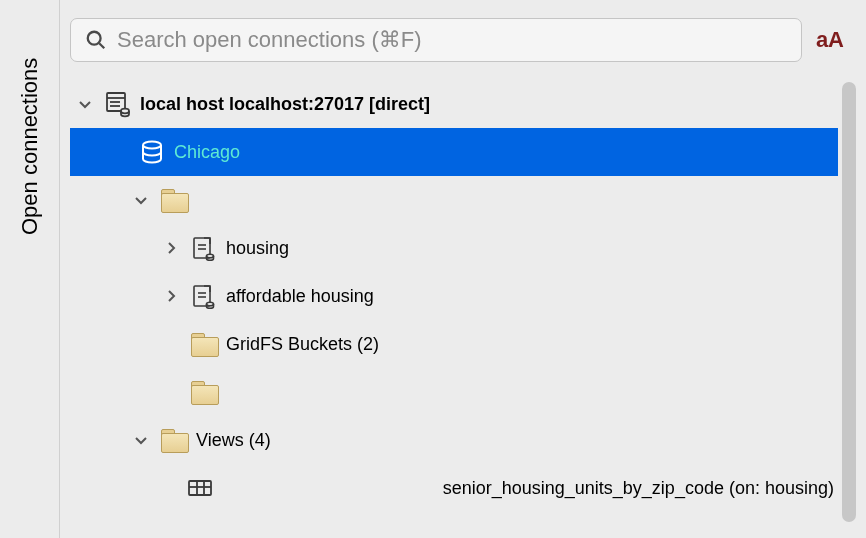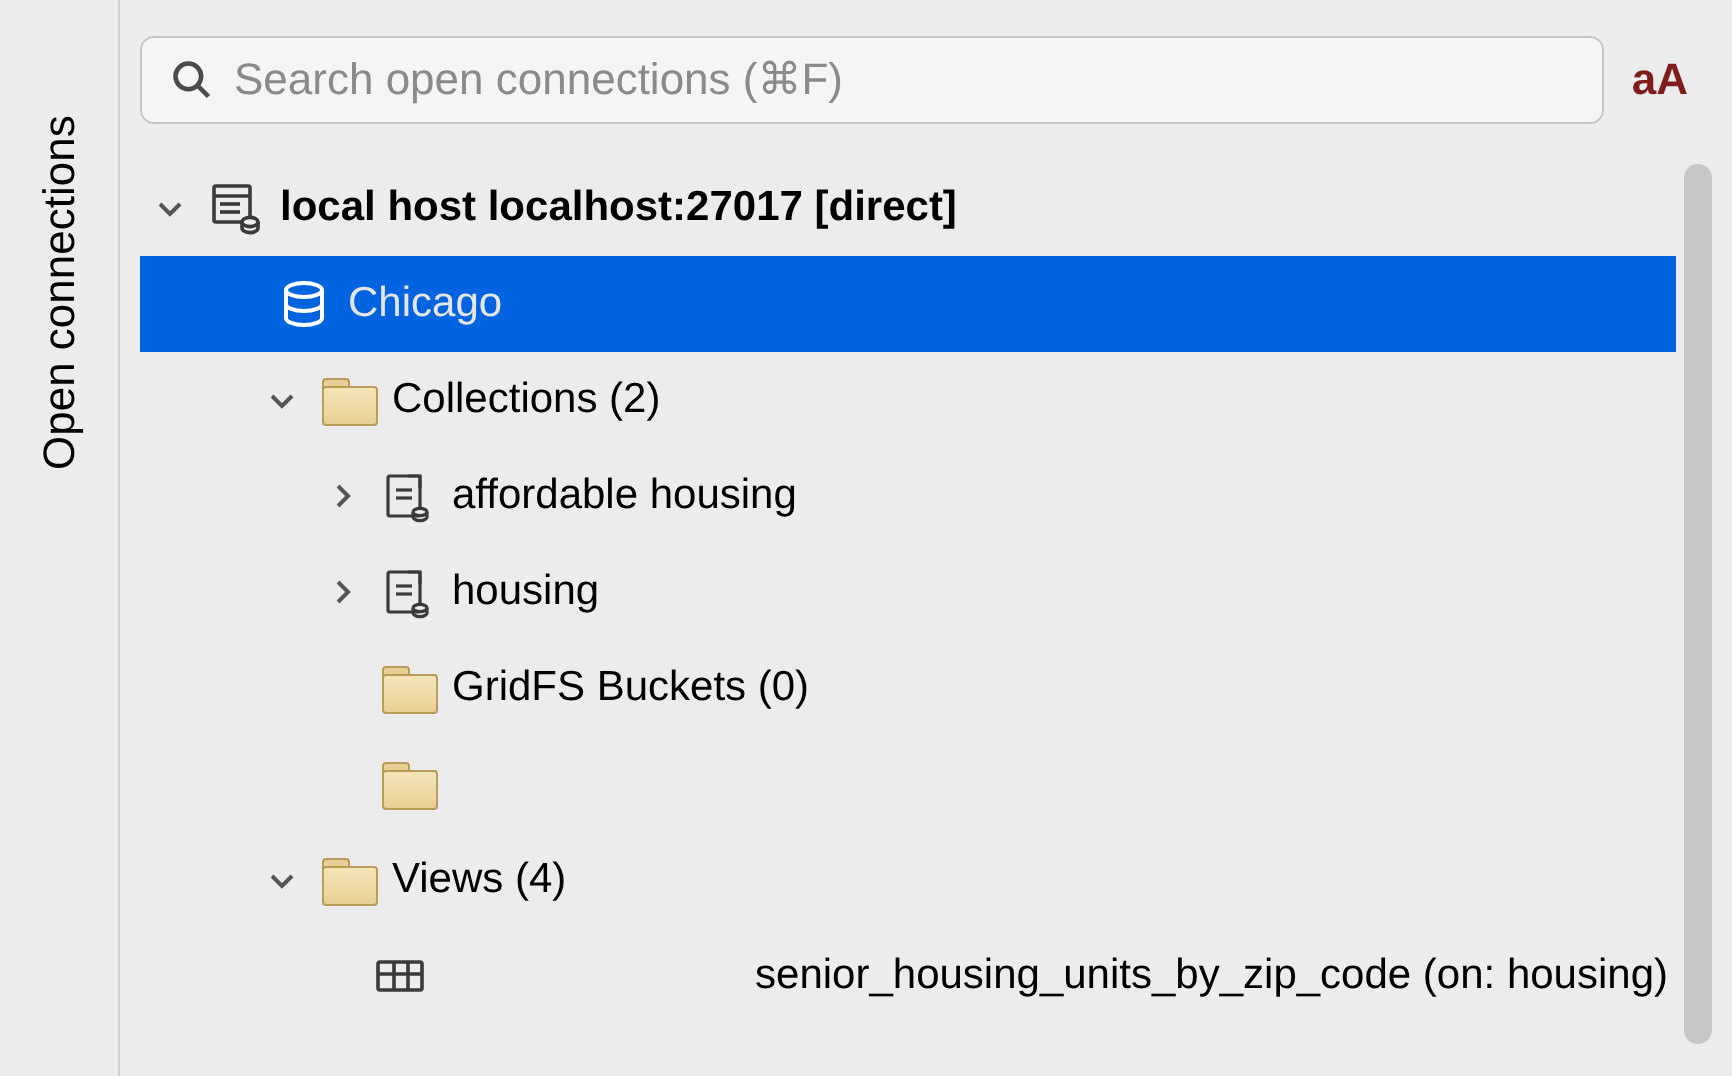--- a/index.html
+++ b/index.html
@@ -93,33 +93,33 @@
       background: #c7c7c7;
       border-radius: 7px;
     }
     .tree {
       padding-right: 24px;
     }
     .tree-row {
       display: flex;
       align-items: center;
       height: 48px;
-      font-size: 21px;
+      font-size: 18px;
       color: #000;
       gap: 8px;
       padding-left: 4px;
     }
     .tree-row.selected {
       background: #0064e1;
       color: #fff;
       margin-left: -10px;
       padding-left: 14px;
       margin-right: -4px;
     }
-    .tree-row.selected .row-label { color: #e5e5e5; }
+    .tree-row.selected .row-label { color: #5eead4; }
     .chevron {
       width: 22px;
       height: 22px;
       display: flex;
       align-items: center;
       justify-content: center;
       flex-shrink: 0;
       cursor: pointer;
     }
     .chevron svg { width: 16px; height: 16px; }
@@ -225,69 +225,68 @@
 
       <div class="tree-row indent-2">
         <span class="chevron">
           <svg viewBox="0 0 16 16" fill="none" stroke="#555" stroke-width="2">
               <polyline points="3,6 8,11 13,6"></polyline>
             </svg>
         </span>
         <span class="node-icon">
           <div class="folder-icon"></div>
         </span>
-        <span class="row-label">Collections (2)</span>
       </div>
 
       <div class="tree-row indent-3">
         <span class="chevron">
           <svg viewBox="0 0 16 16" fill="none" stroke="#555" stroke-width="2">
               <polyline points="6,3 11,8 6,13"></polyline>
             </svg>
         </span>
         <span class="node-icon">
           <svg viewBox="0 0 28 28" fill="none" stroke="#3a3a3a" stroke-width="1.6">
             <rect x="4" y="4" width="16" height="20" rx="1"></rect>
             <path d="M14 4h6v6"></path>
             <line x1="8" y1="11" x2="16" y2="11"></line>
             <line x1="8" y1="15" x2="16" y2="15"></line>
             <ellipse cx="20" cy="22" rx="3.5" ry="1.8" fill="#ececec"></ellipse>
             <path d="M16.5 22v2.5c0 1 1.6 1.8 3.5 1.8s3.5-.8 3.5-1.8V22"></path>
           </svg>
         </span>
-        <span class="row-label">affordable housing</span>
+        <span class="row-label">housing</span>
       </div>
 
       <div class="tree-row indent-3">
         <span class="chevron">
           <svg viewBox="0 0 16 16" fill="none" stroke="#555" stroke-width="2">
               <polyline points="6,3 11,8 6,13"></polyline>
             </svg>
         </span>
         <span class="node-icon">
           <svg viewBox="0 0 28 28" fill="none" stroke="#3a3a3a" stroke-width="1.6">
             <rect x="4" y="4" width="16" height="20" rx="1"></rect>
             <path d="M14 4h6v6"></path>
             <line x1="8" y1="11" x2="16" y2="11"></line>
             <line x1="8" y1="15" x2="16" y2="15"></line>
             <ellipse cx="20" cy="22" rx="3.5" ry="1.8" fill="#ececec"></ellipse>
             <path d="M16.5 22v2.5c0 1 1.6 1.8 3.5 1.8s3.5-.8 3.5-1.8V22"></path>
           </svg>
         </span>
-        <span class="row-label">housing</span>
+        <span class="row-label">affordable housing</span>
       </div>
 
       <div class="tree-row indent-3">
         <span class="chevron blank">
           <svg viewBox="0 0 16 16"></svg>
         </span>
         <span class="node-icon">
           <div class="folder-icon"></div>
         </span>
-        <span class="row-label">GridFS Buckets (0)</span>
+        <span class="row-label">GridFS Buckets (2)</span>
       </div>
 
       <div class="tree-row indent-3">
         <span class="chevron blank">
           <svg viewBox="0 0 16 16"></svg>
         </span>
         <span class="node-icon">
           <div class="folder-icon"></div>
         </span>
       </div>

